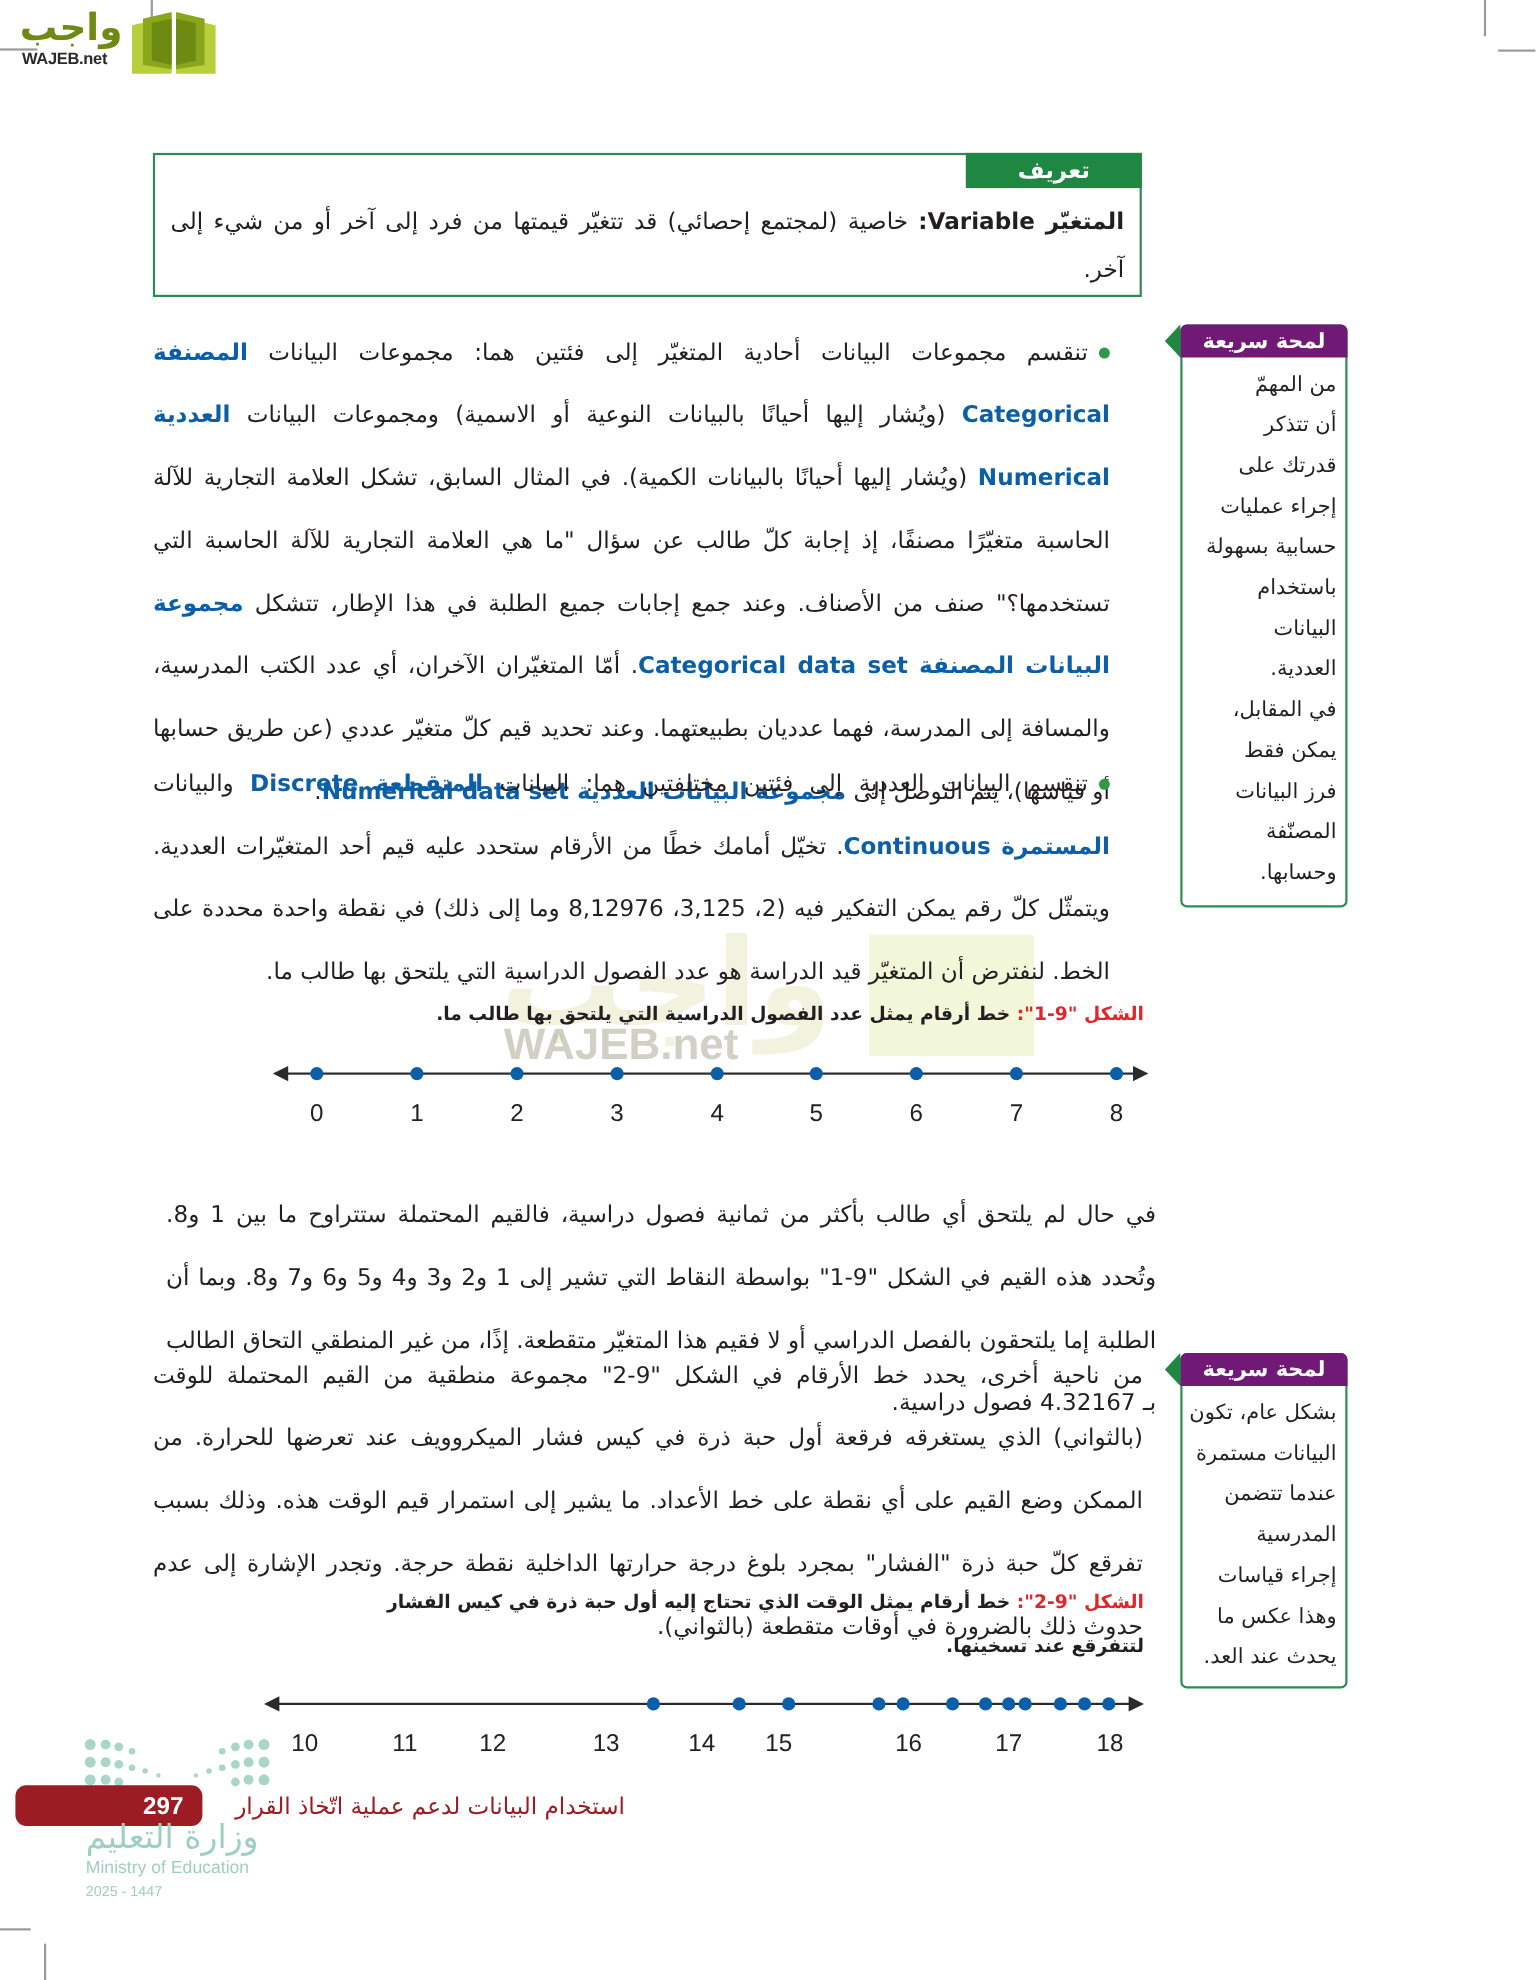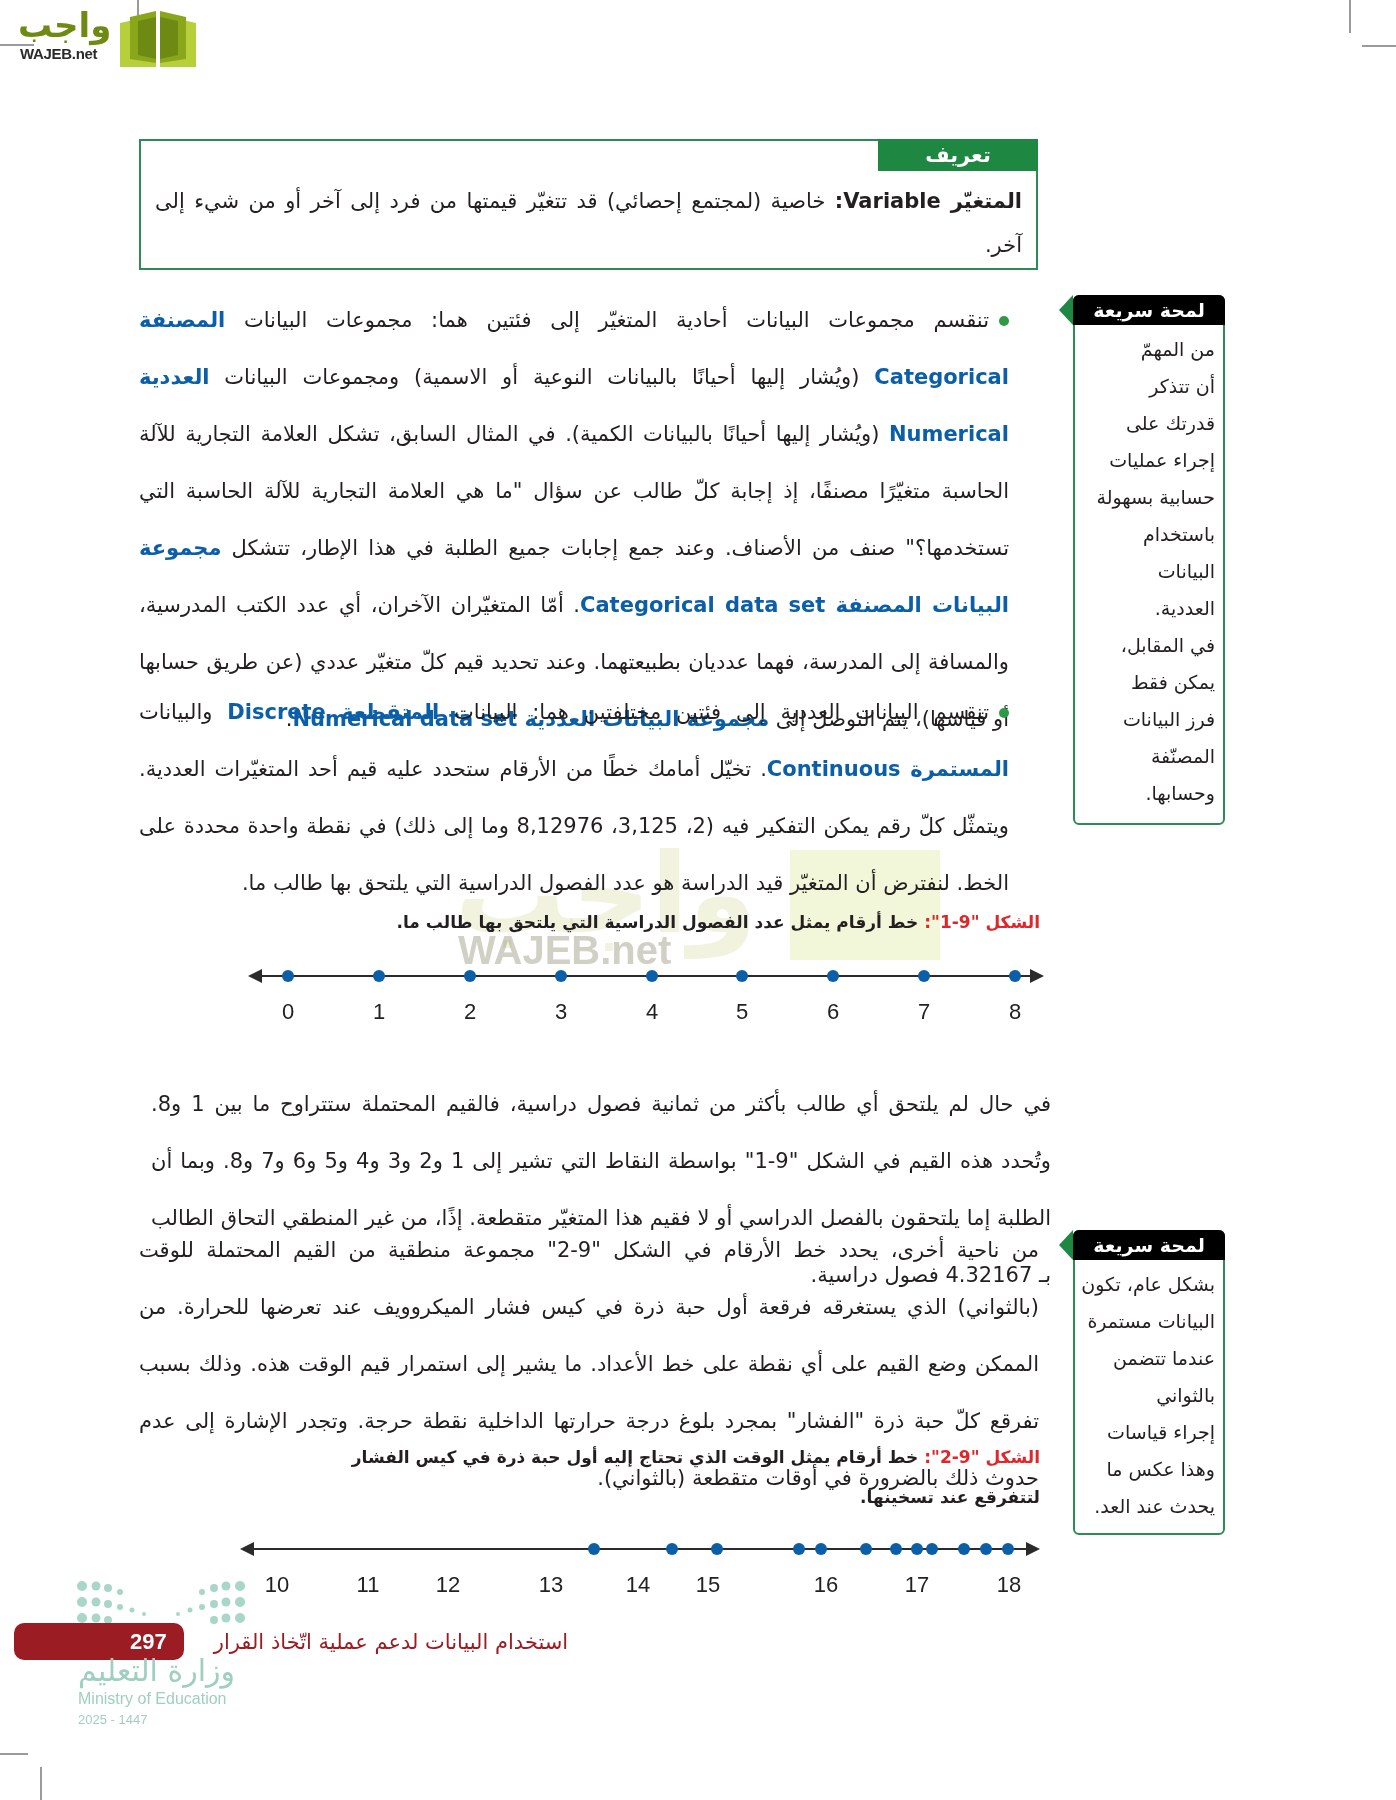--- a/index.html
+++ b/index.html
@@ -20,21 +20,21 @@
   .def-tab { position:absolute; right:-2px; top:-2px; width:160px; height:32px; background:#1e8741; color:#fff; font-weight:bold; font-size:21px; text-align:center; line-height:32px; direction:rtl; }
   .def-text { position:absolute; right:14px; left:14px; top:38px; direction:rtl; text-align:justify; font-size:21px; line-height:44px; font-family:"DejaVu Sans", sans-serif; }
   .def-term { font-weight:bold; }
 
   .para { position:absolute; direction:rtl; text-align:justify; text-align-last:right; font-size:21px; line-height:57px; }
   .blue { color:#0b5ea8; font-weight:bold; }
   .bullet { display:inline-block; width:10px; height:10px; border-radius:50%; background:#2e9a48; margin-left:10px; vertical-align:middle; }
 
   
   .note { position:absolute; width:152px; border:2px solid #2e8b57; border-radius:6px; box-sizing:border-box; background:#fff; }
-  .note-tab { position:absolute; top:-2px; right:-2px; width:152px; height:30px; background:#000000; color:#fff; font-weight:bold; font-size:19px; text-align:center; line-height:30px; border-radius:6px 6px 0 0; direction:rtl; }
+  .note-tab { position:absolute; top:-2px; right:-2px; width:152px; height:30px; background:#701a75; color:#fff; font-weight:bold; font-size:19px; text-align:center; line-height:30px; border-radius:6px 6px 0 0; direction:rtl; }
   .note-tab::before { content:""; position:absolute; left:-14px; top:0; border-top:15px solid transparent; border-bottom:15px solid transparent; border-right:14px solid #1e8741; }
   .note-body { position:absolute; top:34px; right:8px; left:4px; direction:rtl; text-align:right; font-size:19px; line-height:37px; }
 
   .caption { position:absolute; direction:rtl; text-align:right; font-size:17px; font-weight:bold; line-height:40px; }
   .cap-label { color:#e0262b; }
 
   .numline { position:absolute; height:50px; }
   .nl-axis { position:absolute; left:0; right:0; top:14px; height:2px; background:#2b2b2b; }
   .nl-arrow-l { position:absolute; left:-4px; top:8px; border-top:7px solid transparent; border-bottom:7px solid transparent; border-right:14px solid #2b2b2b; }
   .nl-arrow-r { position:absolute; right:-4px; top:8px; border-top:7px solid transparent; border-bottom:7px solid transparent; border-left:14px solid #2b2b2b; }
@@ -139,21 +139,21 @@
 <div class="para" style="left:139px;top:1076px;width:900px;margin-left:12px;">في حال لم يلتحق أي طالب بأكثر من ثمانية فصول دراسية، فالقيم المحتملة ستتراوح ما بين 1 و8. وتُحدد هذه القيم في الشكل "9-1" بواسطة النقاط التي تشير إلى 1 و2 و3 و4 و5 و6 و7 و8. وبما أن الطلبة إما يلتحقون بالفصل الدراسي أو لا فقيم هذا المتغيّر متقطعة. إذًا، من غير المنطقي التحاق الطالب بـ 4.32167 فصول دراسية.</div>
 
 <div class="para" style="left:139px;top:1222px;width:900px;">من ناحية أخرى، يحدد خط الأرقام في الشكل "9-2" مجموعة منطقية من القيم المحتملة للوقت (بالثواني) الذي يستغرقه فرقعة أول حبة ذرة في كيس فشار الميكروويف عند تعرضها للحرارة. من الممكن وضع القيم على أي نقطة على خط الأعداد. ما يشير إلى استمرار قيم الوقت هذه. وذلك بسبب تفرقع كلّ حبة ذرة "الفشار" بمجرد بلوغ درجة حرارتها الداخلية نقطة حرجة. وتجدر الإشارة إلى عدم حدوث ذلك بالضرورة في أوقات متقطعة (بالثواني).</div>
 
 <div class="note" style="left:1073px;top:1230px;height:305px;">
   <div class="note-tab">لمحة سريعة</div>
   <div class="note-body">
     <div>بشكل عام، تكون</div>
     <div>البيانات مستمرة</div>
     <div>عندما تتضمن</div>
-    <div>بالثواني</div>
+    <div>المدرسية</div>
     <div>إجراء قياسات</div>
     <div>وهذا عكس ما</div>
     <div>يحدث عند العد.</div>
   </div>
 </div>
 
 <div class="caption" style="left:295px;top:1437px;width:745px;"><span class="cap-label">الشكل "9-2":</span><span> خط أرقام يمثل الوقت الذي تحتاج إليه أول حبة ذرة في كيس الفشار لتتفرقع عند تسخينها.</span></div>
 
 <div class="numline" style="left:244px;top:1534px;width:792px;">
   <div class="nl-axis"></div>

